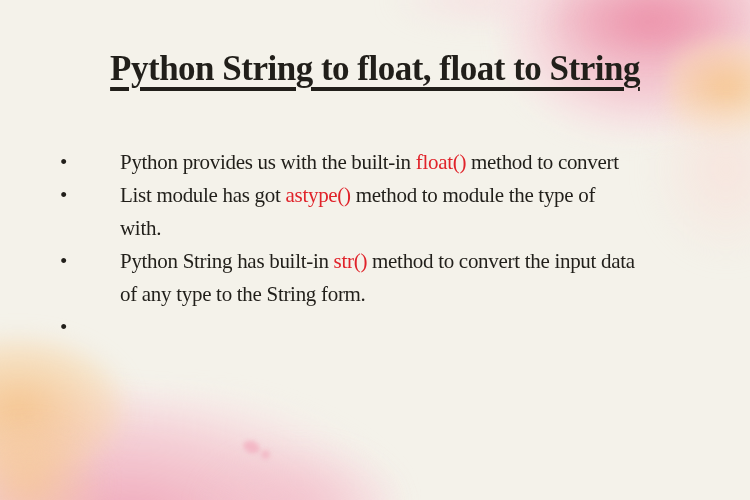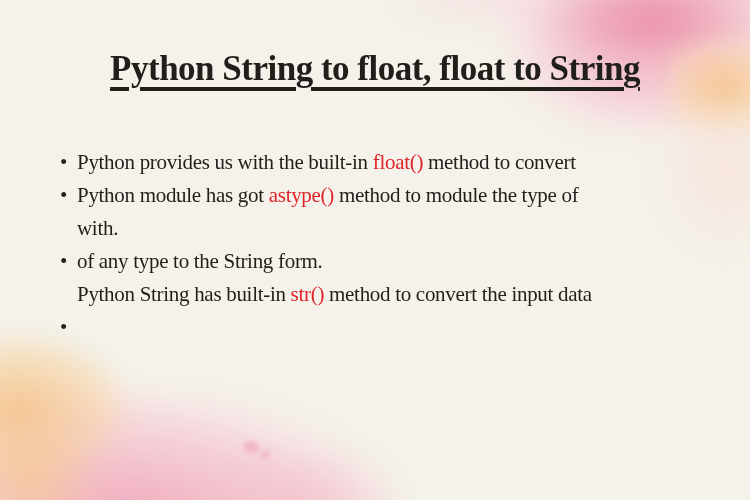--- a/index.html
+++ b/index.html
@@ -113,21 +113,21 @@
     letter-spacing:-0.3px;
     color:var(--ink);
   }
   .bullets .item{ display:flex; align-items:flex-start; }
   .bullets .marker{
     width:17px;
     flex:0 0 17px;
     font-size:21px;
     line-height:33px;
   }
-  .bullets .line{ white-space:nowrap; }
+  .bullets .line{ white-space:nowrap;margin-left:43px; }
   .hl{ color:var(--red); }
 </style>
 </head>
 <body>
 
 <div class="canvas">
 
   <div class="blob b-tr-pink"></div>
   <div class="blob b-tr-deep"></div>
   <div class="blob b-tr-peach"></div>
@@ -145,29 +145,29 @@
   <ul class="bullets">
       <li class="item">
         <span class="marker">•</span>
         <div class="content">
           <div class="line"><span>Python provides us with the built-in </span><span class="hl">float()</span><span> method to convert</span></div>
         </div>
       </li>
       <li class="item">
         <span class="marker">•</span>
         <div class="content">
-          <div class="line"><span>Python module has got </span><span class="hl">astype()</span><span> method to module the type of</span></div>
+          <div class="line"><span>List module has got </span><span class="hl">astype()</span><span> method to module the type of</span></div>
           <div class="line"><span>with.</span></div>
         </div>
       </li>
       <li class="item">
         <span class="marker">•</span>
         <div class="content">
+          <div class="line"><span>Python String has built-in </span><span class="hl">str()</span><span> method to convert the input data</span></div>
           <div class="line"><span>of any type to the String form.</span></div>
-          <div class="line"><span>Python String has built-in </span><span class="hl">str()</span><span> method to convert the input data</span></div>
         </div>
       </li>
       <li class="item">
         <span class="marker">•</span>
       </li>
     </ul>
 
 </div>
 
 </body></html>

